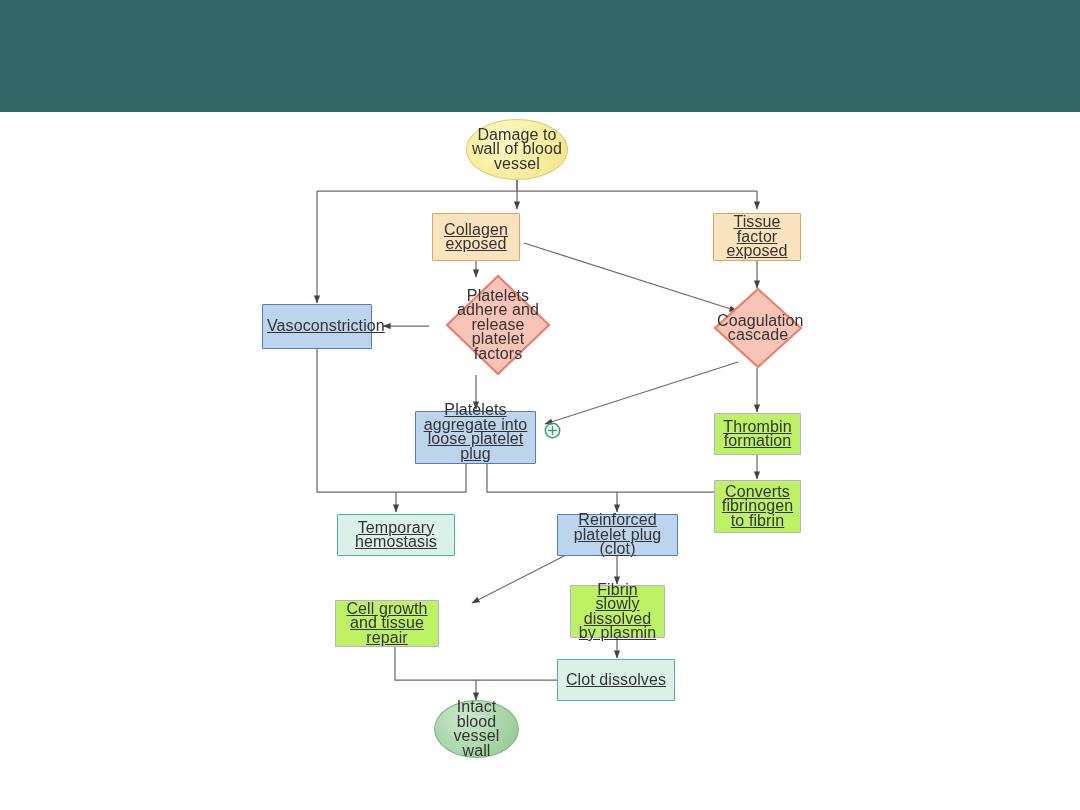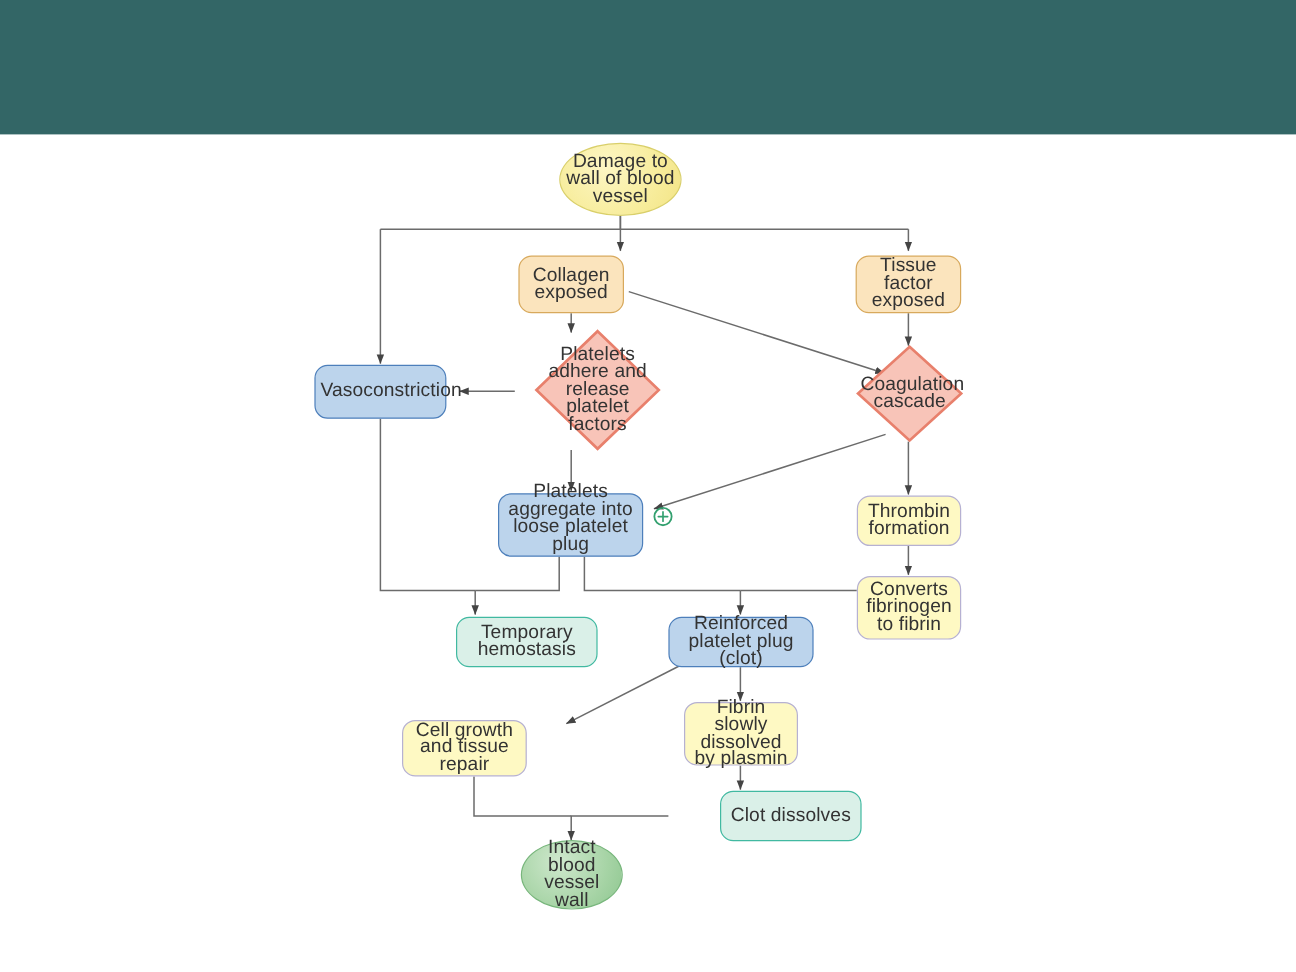--- a/index.html
+++ b/index.html
@@ -45,21 +45,21 @@
     font-size: 16px;
     line-height: 14.5px;
     letter-spacing: 0.1px;
     padding: 2px 4px;
     z-index: 3;
   }
   .node .lbl { display: block; width: 100%; }
 
   
   .sh-ellipse { border-radius: 50%; }
-  .sh-rect    { border-radius: 11px; }
+  .sh-rect    { border-radius: 1px; text-decoration: underline; }
   .sh-diamond { background: transparent !important; border: none !important; }
   .diamond-bg {
     position: absolute;
     left: 0; top: 0; width: 100%; height: 100%;
     z-index: -1;
   }
 
   
   .t-yellow {
     background: radial-gradient(circle at 38% 32%, #fdf6c4 0%, #f7ec9a 62%, #f2e384 100%);
@@ -67,27 +67,26 @@
   }
   .t-amber {
     background: #fbe4bd;
     border: 1.4px solid #d8a95c;
   }
   .t-blue {
     background: #bcd4ec;
     border: 1.6px solid #4d7fbb;
   }
   .t-lav {
-    background: #fef9c3;
+    background: #bef264;
     border: 1.2px solid #b6b1d2;
   }
   .t-mint {
     background: #daf0e8;
     border: 1.5px solid #41b9a1;
-    margin-left: 43px;
   }
   .t-green {
     background: radial-gradient(circle at 38% 30%, #cfe8cd 0%, #a7d4a6 60%, #8dc68f 100%);
     border: 1px solid #78b67c;
   }
 
   #plus-icon {
     position: absolute;
     width: 17px;
     height: 17px;

